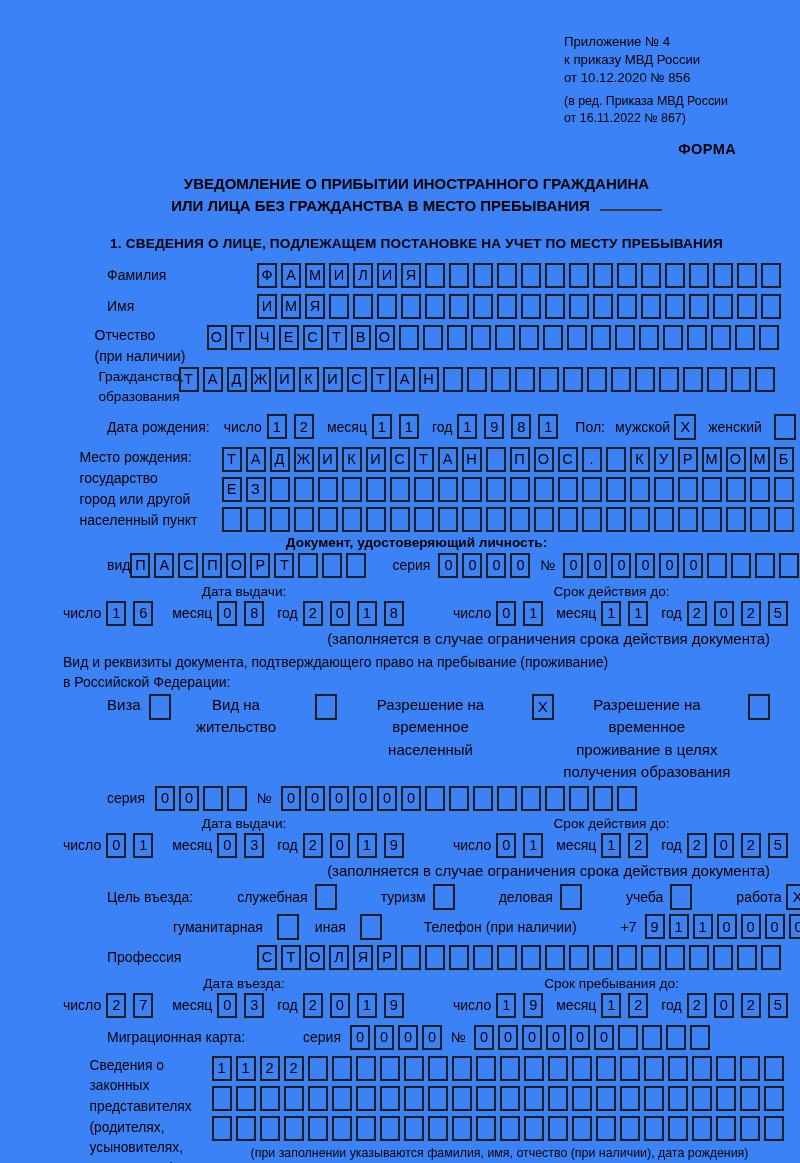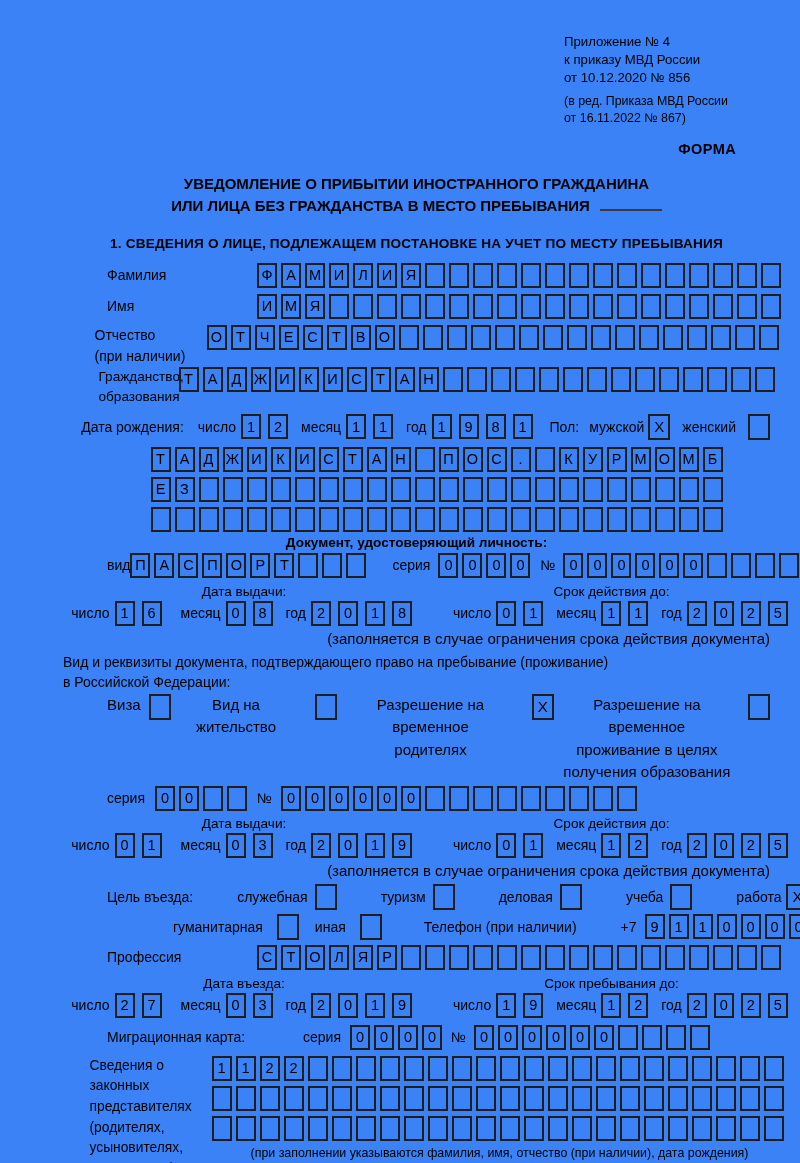--- a/index.html
+++ b/index.html
@@ -24,21 +24,21 @@
   .cell {
     width:20px; height:25px; border:2px solid #1e1e1e; margin-right:4px;
     display:inline-flex; align-items:center; justify-content:center;
     font-size:14.5px; flex:0 0 auto;
   }
   .chk {
     width:22px; height:26px; border:2px solid #1e1e1e;
     display:inline-flex; align-items:center; justify-content:center;
     font-size:15px; flex:0 0 auto;
   }
-  .dg { display:flex; align-items:center;justify-content:flex-end; }
+  .dg { display:flex; align-items:center; }
   .dg .lbl { margin-right:5px; }
   .dg .cell { margin-right:7px; }
   .dg .grp { margin-right:6px; display:flex; }
   .twocol { display:flex; }
   .col-l { width:362px; flex:0 0 auto; }
   .col-r { flex:1; padding-left:28px; }
   .dhead { text-align:center; font-size:13.6px; }
   .note { font-size:15px; text-align:right; margin-top:4px; }
   .center-b { text-align:center; font-weight:bold; font-size:13.6px; }
   .opt { display:flex; align-items:flex-start; }
@@ -217,20 +217,26 @@
         <span class="cell">1</span>
       </span>
     <span class="lbl" style="margin-left:4px">Пол:</span>
     <span class="lbl" style="margin-left:5px;margin-right:4px">мужской</span>
     <span class="chk">X</span>
     <span class="lbl" style="margin-left:12px;margin-right:12px">женский</span>
     <span class="chk"></span>
   </div>
 
   <div class="row top" style="margin-top:7px">
+    <span class="lines w142">
+      <span class="lbl">Место рождения:</span>
+      <span class="lbl">государство</span>
+      <span class="lbl">город или другой</span>
+      <span class="lbl">населенный пункт</span>
+    </span>
     <span class="cellrows">
       <span class="cells">
           <span class="cell">Т</span>
           <span class="cell">А</span>
           <span class="cell">Д</span>
           <span class="cell">Ж</span>
           <span class="cell">И</span>
           <span class="cell">К</span>
           <span class="cell">И</span>
           <span class="cell">С</span>
@@ -399,21 +405,21 @@
       <span class="olbl">Виза</span>
       <span class="chk"></span>
     </span>
     <span class="opt">
       <span class="olbl" style="margin-right:14px">Вид на жительство</span>
       <span class="chk"></span>
     </span>
     <span class="opt">
       <span class="olbl">
         <span style="display:block">Разрешение на временное</span>
-        <span style="display:block">родителях</span>
+        <span style="display:block">населенный</span>
       </span>
       <span class="chk">X</span>
     </span>
     <span class="opt">
       <span class="olbl">
         <span style="display:block">Разрешение на временное</span>
         <span style="display:block">проживание в целях</span>
         <span style="display:block">получения образования</span>
       </span>
       <span class="chk"></span>

